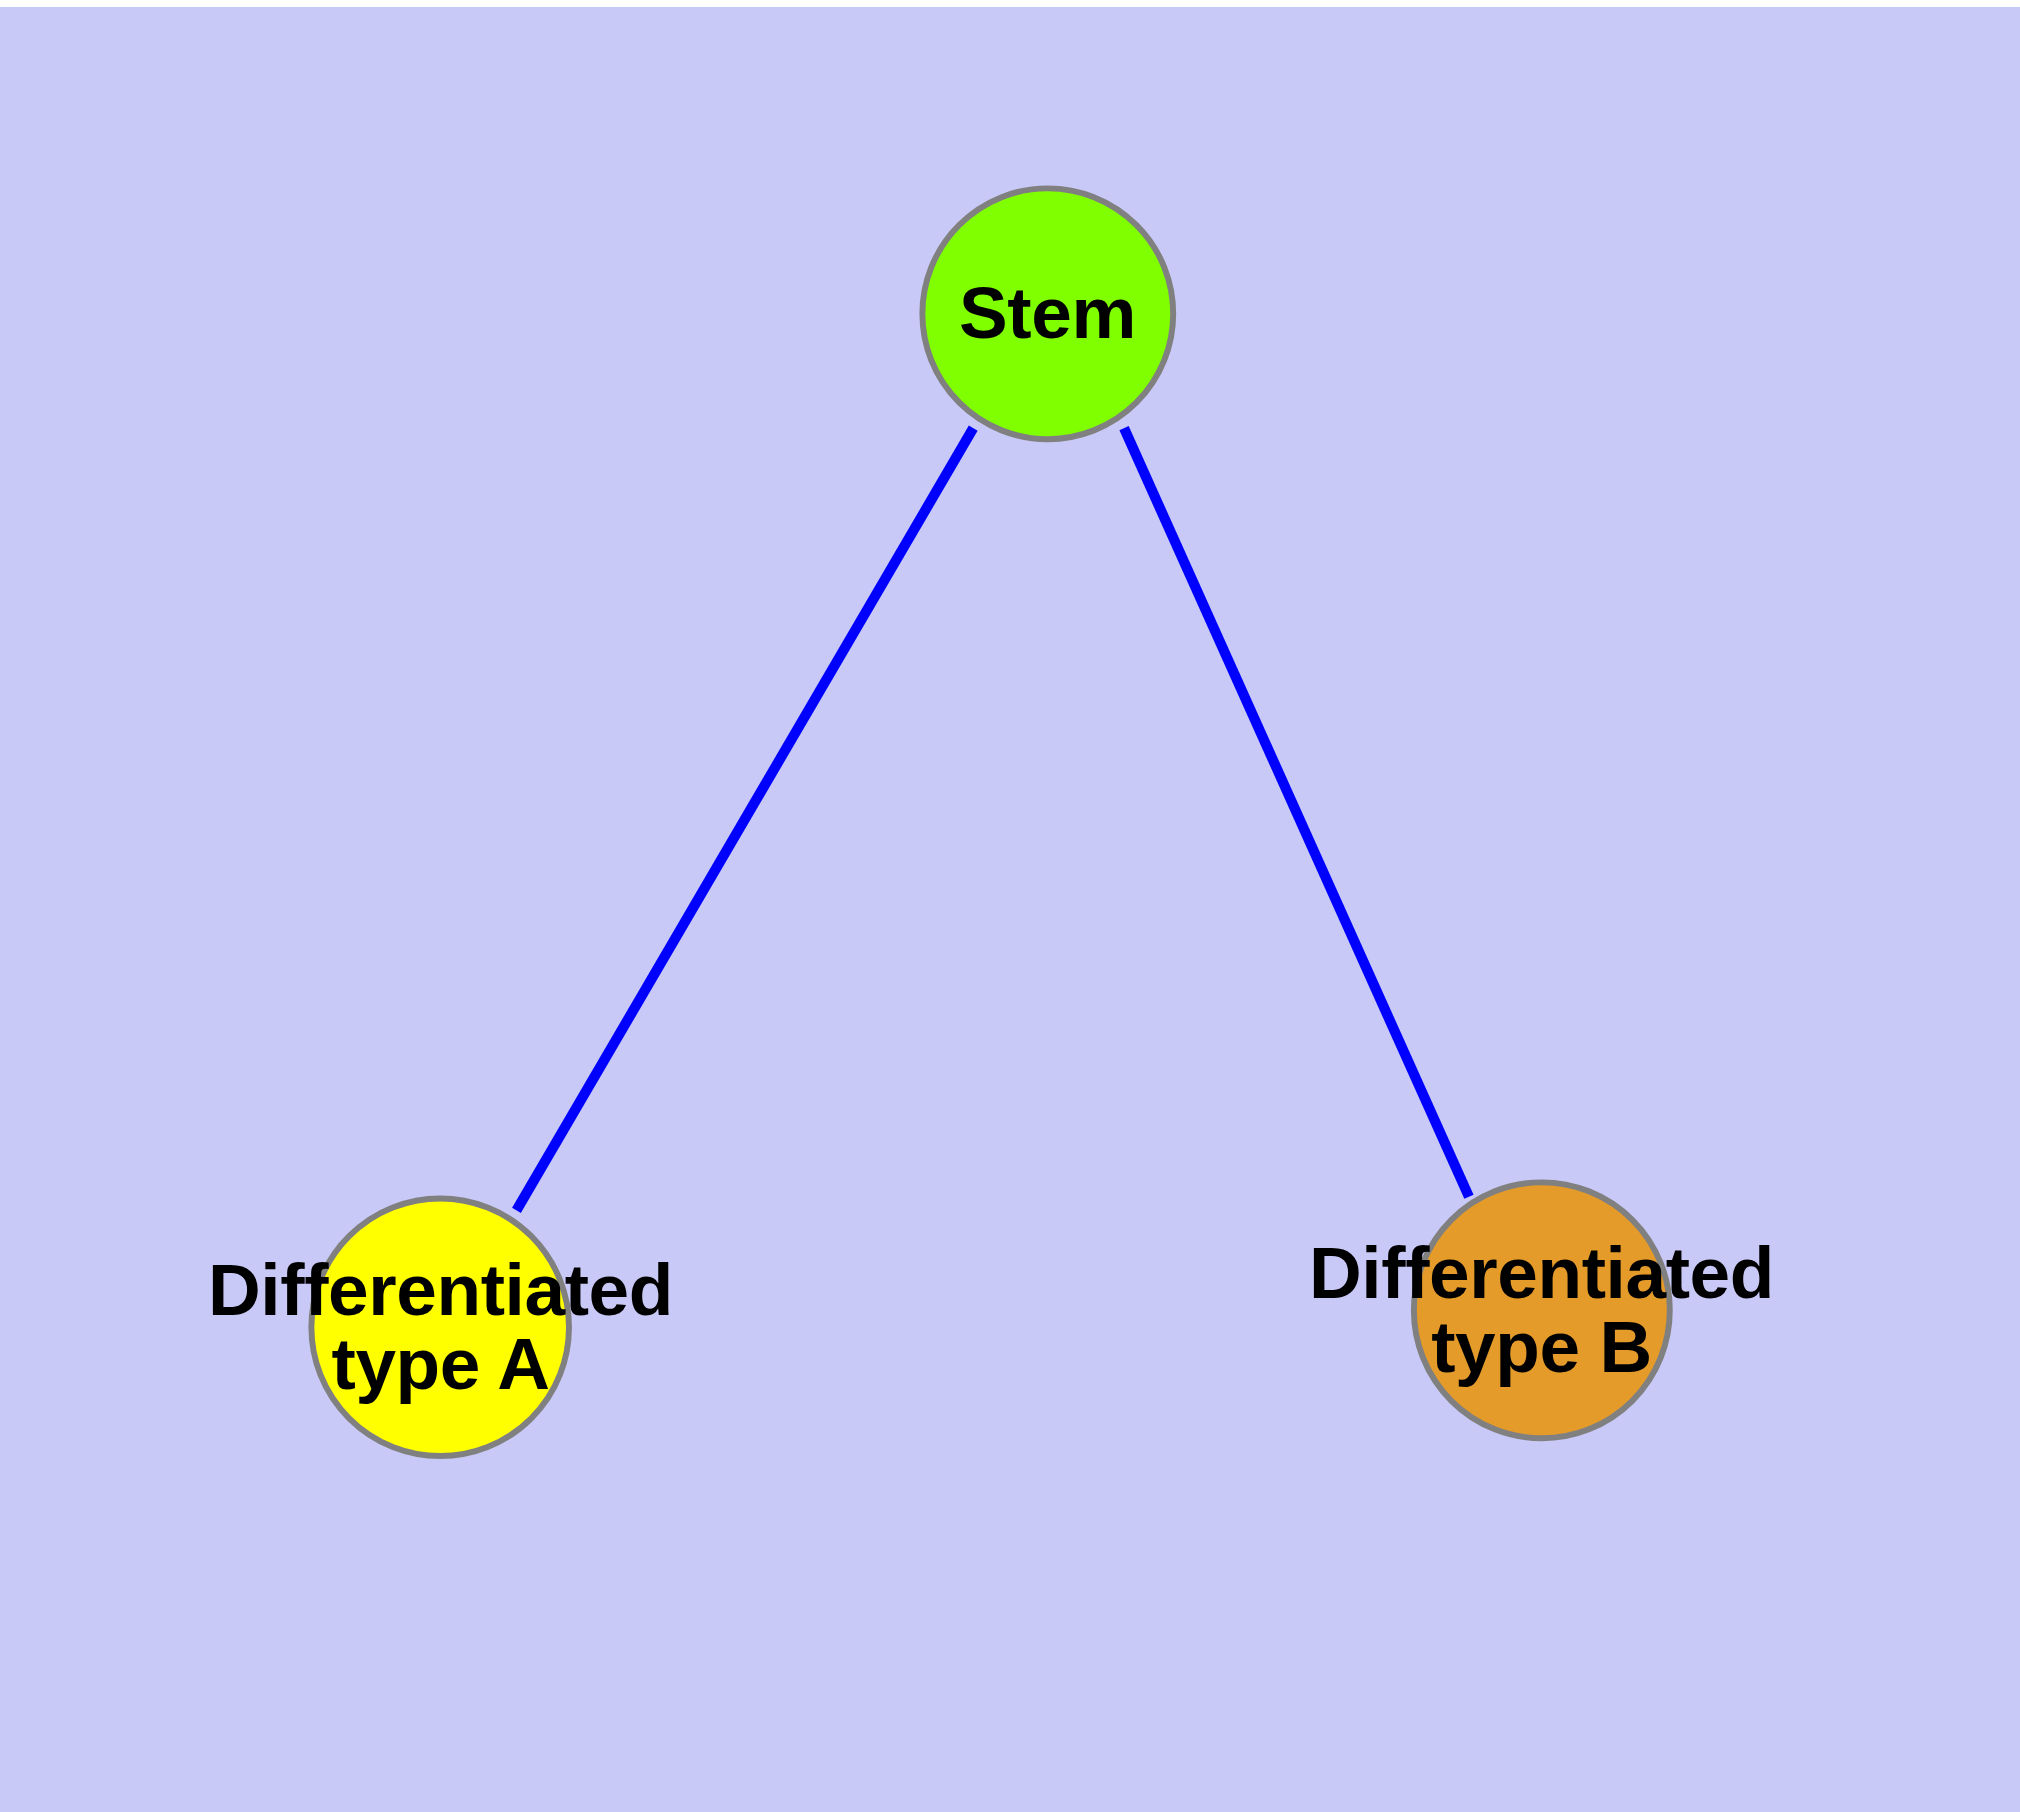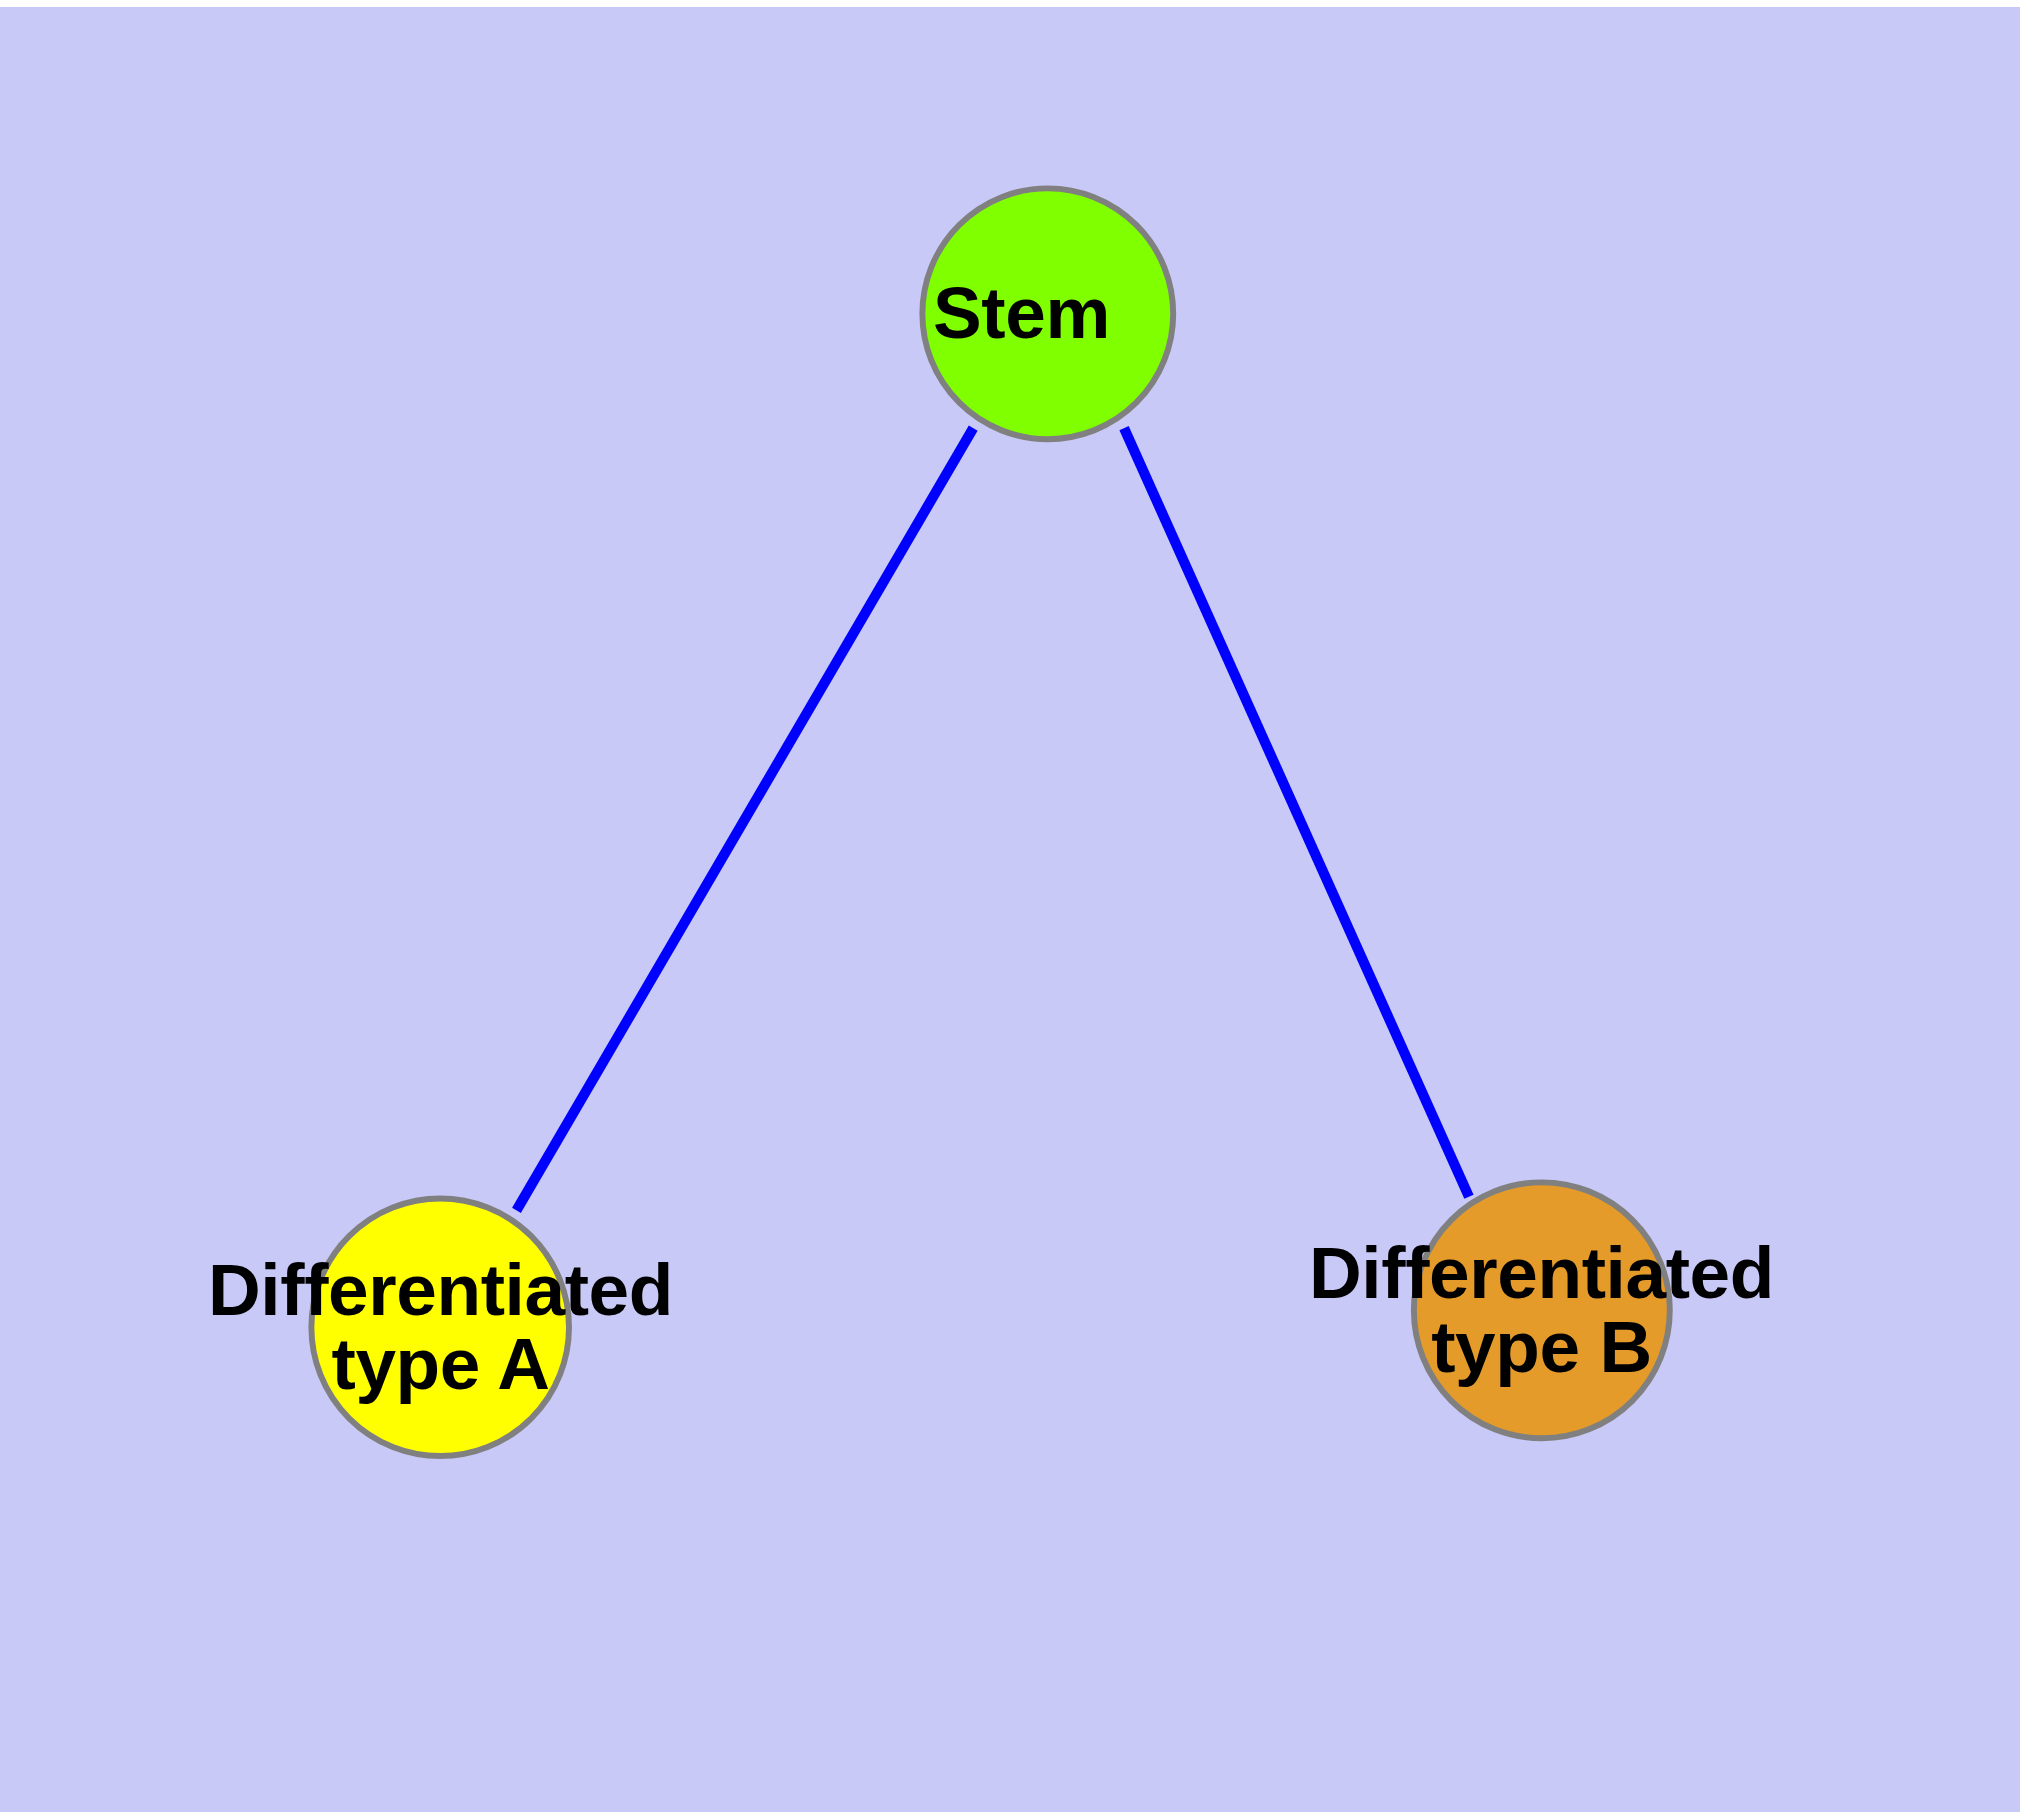--- a/index.html
+++ b/index.html
@@ -61,21 +61,21 @@
           <line x1="1326" y1="497" x2="1733" y2="1404" stroke="#0000ff" stroke-width="12" stroke-linecap="butt"></line>
         </g>
       <g id="nodes-group">
           <circle cx="1236" cy="362" r="148" fill="#7fff00" stroke="#808080" stroke-width="7"></circle>
           <circle cx="519" cy="1558" r="152" fill="#ffff00" stroke="#808080" stroke-width="7"></circle>
           <circle cx="1819" cy="1538" r="151" fill="#e59b29" stroke="#808080" stroke-width="7"></circle>
         </g>
     </svg>
 
     <div id="labels-layer">
-        <div class="node-label single" style="left: 428px; top: 137px; width: 1187px; height: 339px; display: flex; align-items: center; justify-content: center;">Stem</div>
+        <div class="node-label single" style="left: 454px; top: 137px; width: 1187px; height: 339px; display: flex; align-items: center; justify-content: center;">Stem</div>
         <div class="node-label double" style="left: -153px; top: 1151px; width: 1187px; height: 339px; display: flex; align-items: center; justify-content: center;">Differentiated
 type A</div>
         <div class="node-label double" style="left: 948px; top: 1134px; width: 1187px; height: 339px; display: flex; align-items: center; justify-content: center;">Differentiated
 type B</div>
       </div>
 
   </div>
 </div>
 
 

